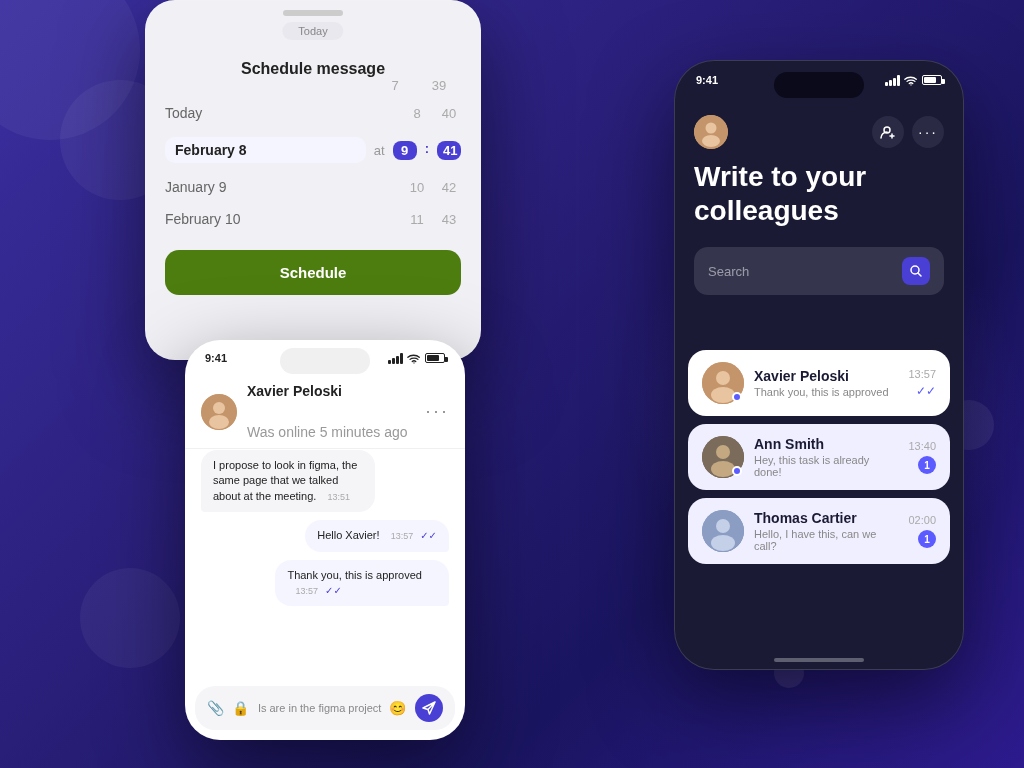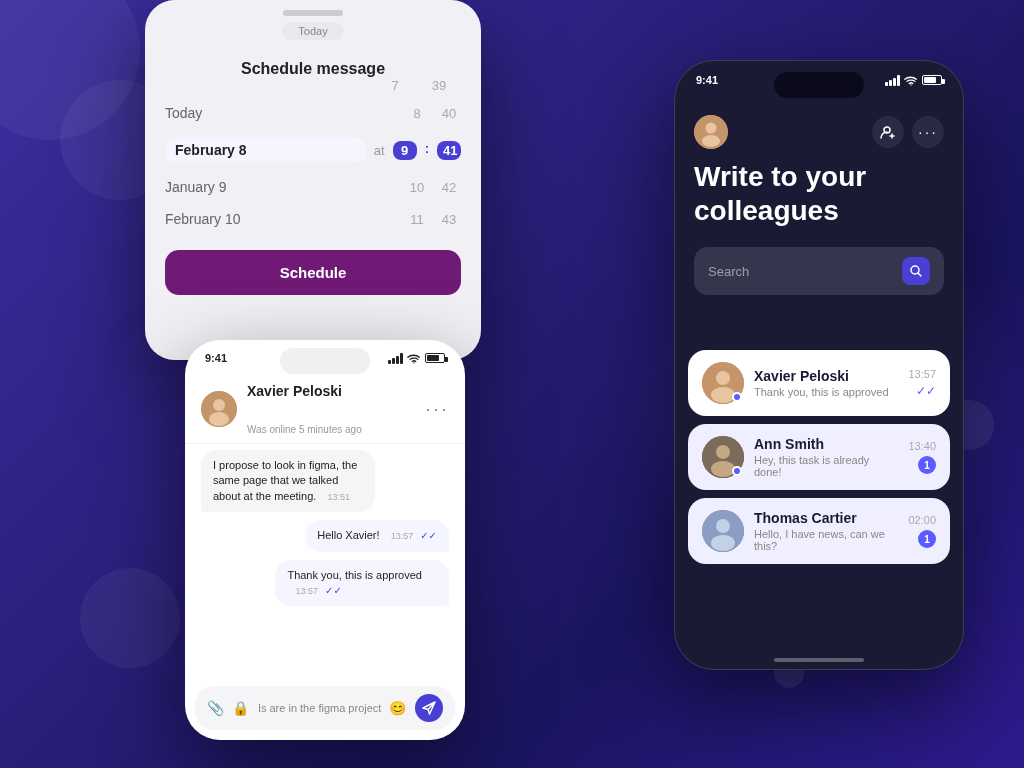--- a/index.html
+++ b/index.html
@@ -151,21 +151,21 @@
     }
 
     .row-colon {
       font-size: 13px;
       color: #4a3fd4;
       font-weight: 700;
     }
 
     .schedule-btn {
       margin: 15px 0;
-      background: #701a75;
+      background: #4d7c0f;
       color: white;
       border: none;
       border-radius: 14px;
       padding: 14px;
       width: 100%;
       font-size: 15px;
       font-weight: 600;
       cursor: pointer;
     }
 
@@ -241,21 +241,21 @@
       margin-left: 10px;
     }
 
     .chat-header-name {
       font-size: 14px;
       font-weight: 700;
       color: #222;
     }
 
     .chat-header-status {
-      font-size: 10px;
+      font-size: 14px;
       color: #999;
       margin-top: 25px;
     }
 
     .chat-more-btn {
       font-size: 18px;
       color: #888;
       cursor: pointer;
       letter-spacing: 2px;
     }
@@ -877,21 +877,21 @@
         <div class="contact-avatar-img avatar-th">
           <svg width="42" height="42" viewBox="0 0 42 42">
             <circle cx="21" cy="21" r="21" fill="#8b9dc3"></circle>
             <circle cx="21" cy="16" r="7" fill="#c4cfe8"></circle>
             <ellipse cx="21" cy="33" rx="12" ry="8" fill="#c4cfe8"></ellipse>
           </svg>
         </div>
       </div>
       <div class="contact-info">
         <div class="contact-name">Thomas Cartier</div>
-        <div class="contact-preview">Hello, I have news, can we this?</div>
+        <div class="contact-preview">Hello, I have this, can we call?</div>
       </div>
       <div class="contact-meta">
         <span class="contact-time">02:00</span>
         <div class="unread-badge">1</div>
       </div>
     </div>
 
   </div>
 
   <div class="home-bar"></div>

